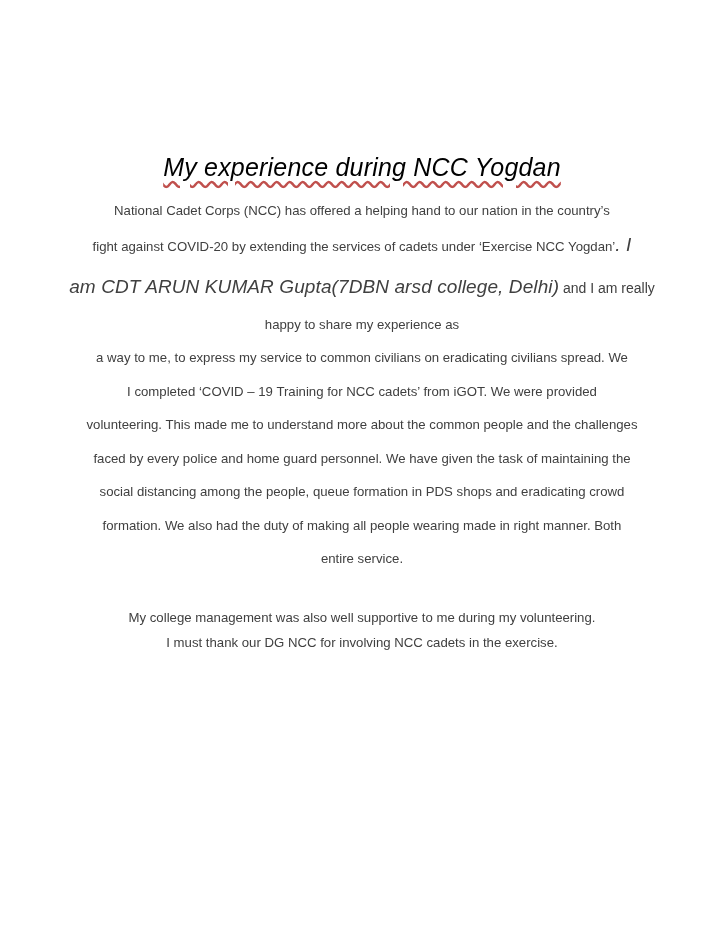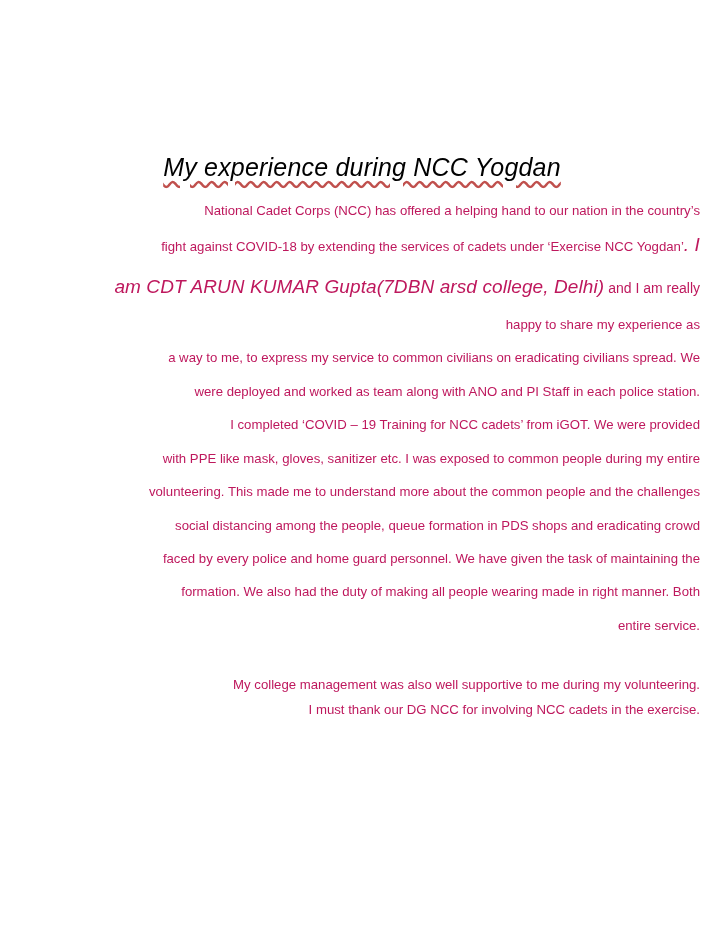--- a/index.html
+++ b/index.html
@@ -43,22 +43,22 @@
     text-decoration-style: wavy;
     text-decoration-color: #c0504d;
     text-underline-offset: 4px;
     color: #000000;
     white-space: nowrap;
   }
   .para {
     font-size: 13.2px;
     line-height: 1.55;
     margin: 0 0 9px 0;
-    text-align: right;
-    color: #be185d;
+    text-align: center;
+    color: #404040;
   }
   .para.tight {
     margin-bottom: 4px;
   }
   .hl-normal {
     font-size: 13.2px;
   }
   .hl-big {
     font-size: 19px;
     font-style: italic;
@@ -80,58 +80,52 @@
 <div class="page">
   <div class="content">
 
     <h1 class="doc-title">My experience during  NCC Yogdan</h1>
 
     <p class="para">
       <span class="hl-normal">National Cadet Corps (NCC) has offered a helping hand to our nation in the country’s</span>
     </p>
 
     <p class="para blockline">
-      <span class="hl-normal">fight against COVID-18 by extending the services of cadets under ‘Exercise NCC Yogdan’</span><span class="hl-big">. I</span>
+      <span class="hl-normal">fight against COVID-20 by extending the services of cadets under ‘Exercise NCC Yogdan’</span><span class="hl-big">. I</span>
     </p>
 
     <p class="para blockline">
       <span class="hl-big">am CDT ARUN KUMAR Gupta(7DBN arsd college, Delhi)</span><span class="hl-mid"> and I am really</span>
     </p>
 
     <p class="para blockline">
       <span class="hl-normal">happy to share my experience as</span>
     </p>
 
 
     <p class="para blockline">
       <span class="hl-normal">a way to me, to express my service to common civilians on eradicating civilians spread. We</span>
     </p>
 
-    <p class="para blockline">
-      <span class="hl-normal">were deployed and worked as team along with ANO and PI Staff in each police station.</span>
-    </p>
 
     <p class="para blockline">
       <span class="hl-normal">I completed ‘COVID – 19 Training for NCC cadets’ from iGOT. We were provided</span>
     </p>
 
-    <p class="para blockline">
-      <span class="hl-normal">with PPE like mask, gloves, sanitizer etc. I was exposed to common people during my entire</span>
-    </p>
 
     <p class="para blockline">
       <span class="hl-normal">volunteering. This made me to understand more about the common people and the challenges</span>
     </p>
 
     <p class="para blockline">
-      <span class="hl-normal">social distancing among the people, queue formation in PDS shops and eradicating crowd</span>
+      <span class="hl-normal">faced by every police and home guard personnel. We have given the task of maintaining the</span>
     </p>
 
     <p class="para blockline">
-      <span class="hl-normal">faced by every police and home guard personnel. We have given the task of maintaining the</span>
+      <span class="hl-normal">social distancing among the people, queue formation in PDS shops and eradicating crowd</span>
     </p>
 
     <p class="para blockline">
       <span class="hl-normal">formation. We also had the duty of making all people wearing made in right manner. Both</span>
     </p>
 
 
     <p class="para blockline">
       <span class="hl-normal">entire service.</span>
     </p>

